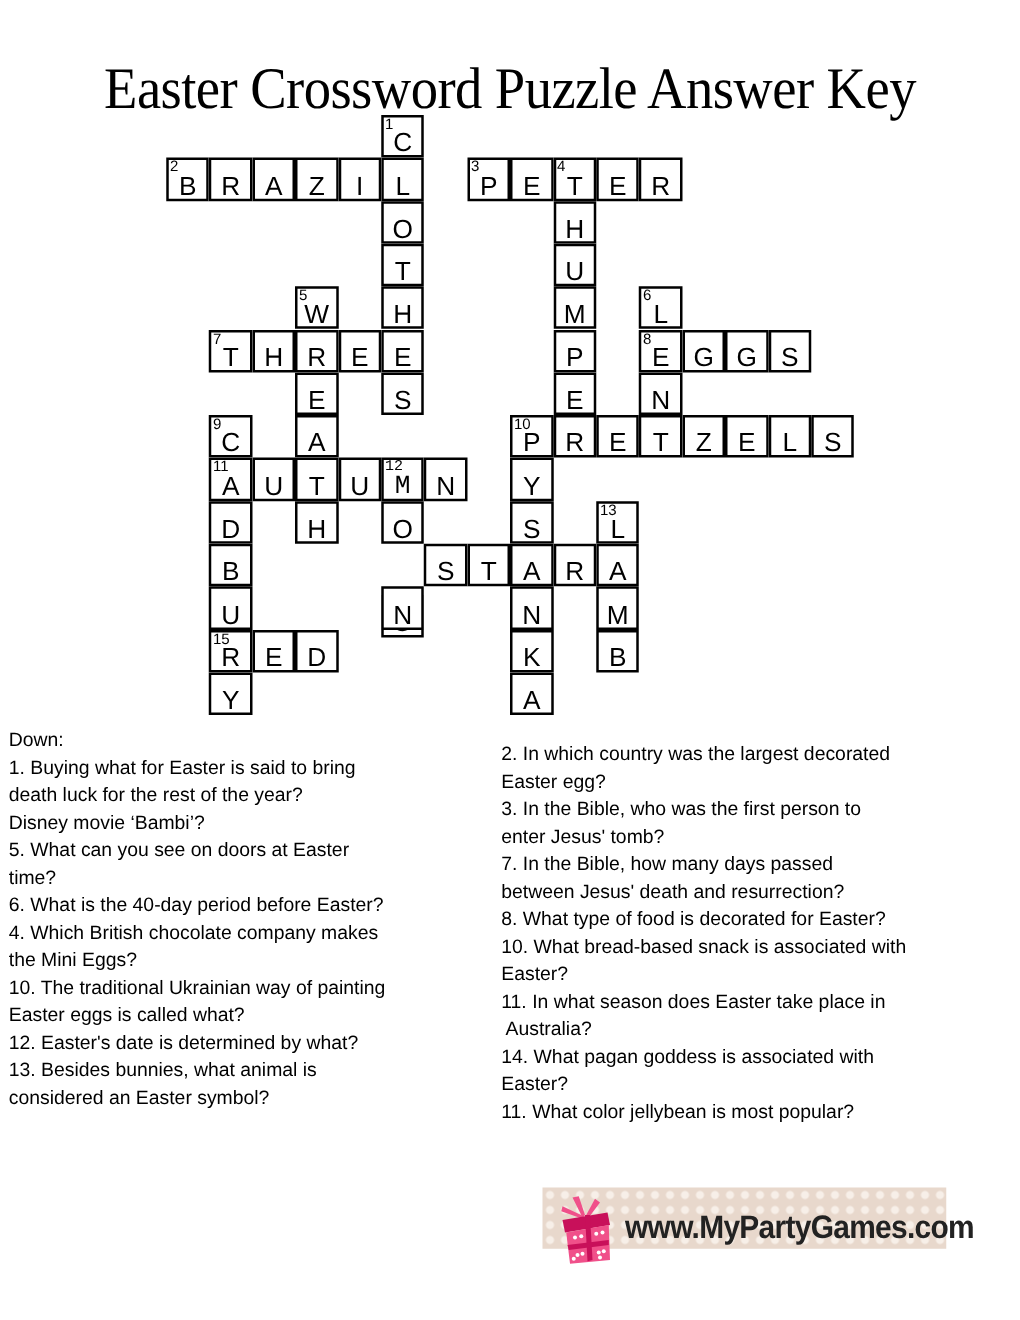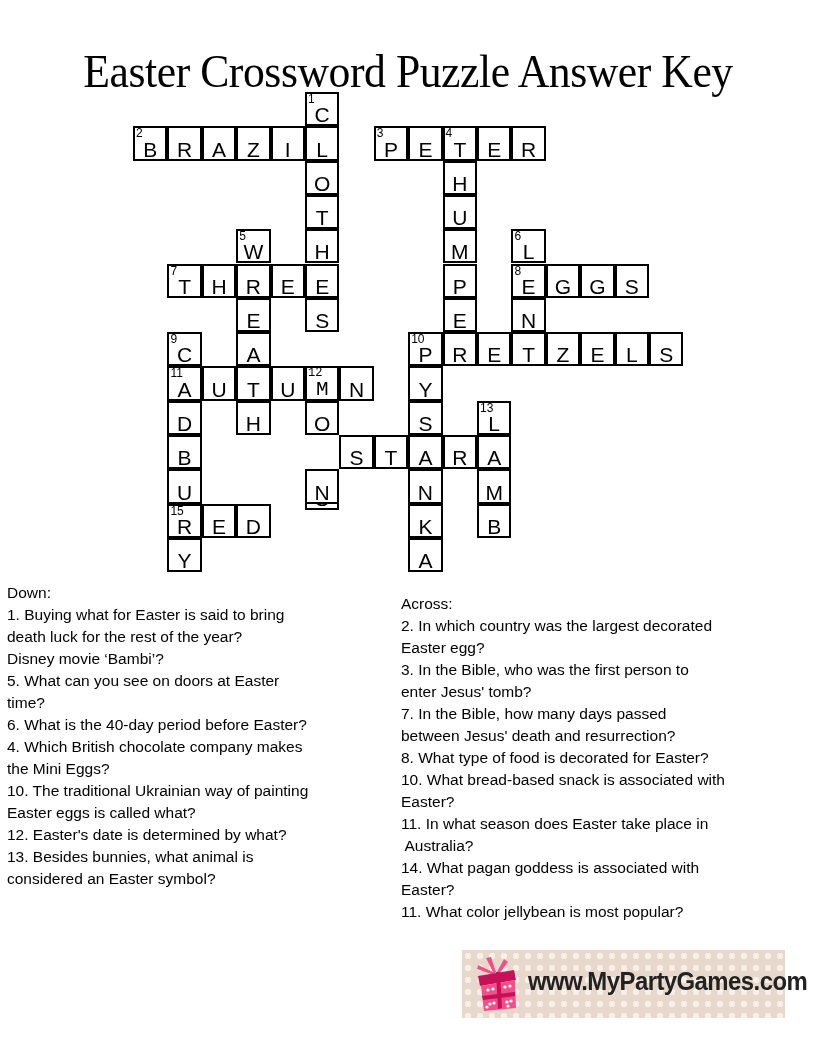--- a/index.html
+++ b/index.html
@@ -6,21 +6,21 @@
   body { width:816px; height:1056px; position:relative; overflow:hidden; font-family:"Liberation Sans", sans-serif; color:#000; }
   .title { position:absolute; left:0; top:44px; width:816px; text-align:center; font-family:"Liberation Serif", "DejaVu Serif", serif; font-size:47px; letter-spacing:-0.5px; transform:scaleX(0.93); transform-origin:center; }
   .grid { position:absolute; left:0; top:0; width:816px; height:600px; }
   .cell { position:absolute; width:34.4px; height:34.3px; box-sizing:border-box; border:2px solid #000; background:#fff; }
   .cell .num { position:absolute; left:1px; top:-2px; font-size:12px; line-height:14px; }
   .cell .let { position:absolute; left:0; right:0; bottom:-3px; text-align:center; font-size:21px; line-height:24px; }
   .clues { position:absolute; font-size:15.5px; line-height:22px; }
   .clues .line { white-space:pre; }
   .down { left:7px; top:582px; width:380px; }
   .across { left:401px; top:593px; width:400px; }
-  .banner { position:absolute; left:462px; top:950px; width:323px; height:68px; background-color:#e8d8cc;
+  .banner { position:absolute; left:434px; top:950px; width:323px; height:49px; background-color:#e8d8cc;
     background-image: radial-gradient(circle, #f7efe8 3px, transparent 3.5px);
     background-size:12px 12px; }
   .banner .gift { position:absolute; left:12px; top:6px; width:44px; height:56px; }
   .banner .url { position:absolute; left:66px; top:16px; font-size:26px; font-weight:bold; color:#222; letter-spacing:-0.6px; transform:scaleX(0.92); transform-origin:left; }
 </style>
 </head>
 <body>
 
 <div class="title">Easter Crossword Puzzle Answer Key</div>
 
@@ -275,21 +275,20 @@
   <div class="line">4. Which British chocolate company makes</div>
   <div class="line">the Mini Eggs?</div>
   <div class="line">10. The traditional Ukrainian way of painting</div>
   <div class="line">Easter eggs is called what?</div>
   <div class="line">12. Easter's date is determined by what?</div>
   <div class="line">13. Besides bunnies, what animal is</div>
   <div class="line">considered an Easter symbol?</div>
 </div>
 
 <div class="clues across">
-  <div class="line">Across:</div>
   <div class="line">2. In which country was the largest decorated</div>
   <div class="line">Easter egg?</div>
   <div class="line">3. In the Bible, who was the first person to</div>
   <div class="line">enter Jesus' tomb?</div>
   <div class="line">7. In the Bible, how many days passed</div>
   <div class="line">between Jesus' death and resurrection?</div>
   <div class="line">8. What type of food is decorated for Easter?</div>
   <div class="line">10. What bread-based snack is associated with</div>
   <div class="line">Easter?</div>
   <div class="line">11. In what season does Easter take place in</div>

